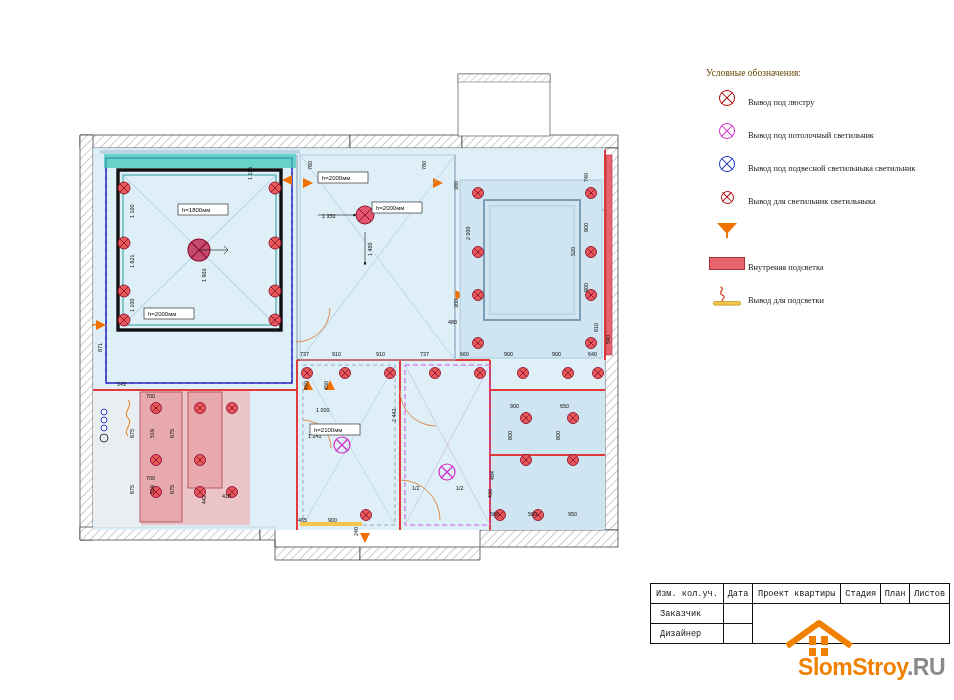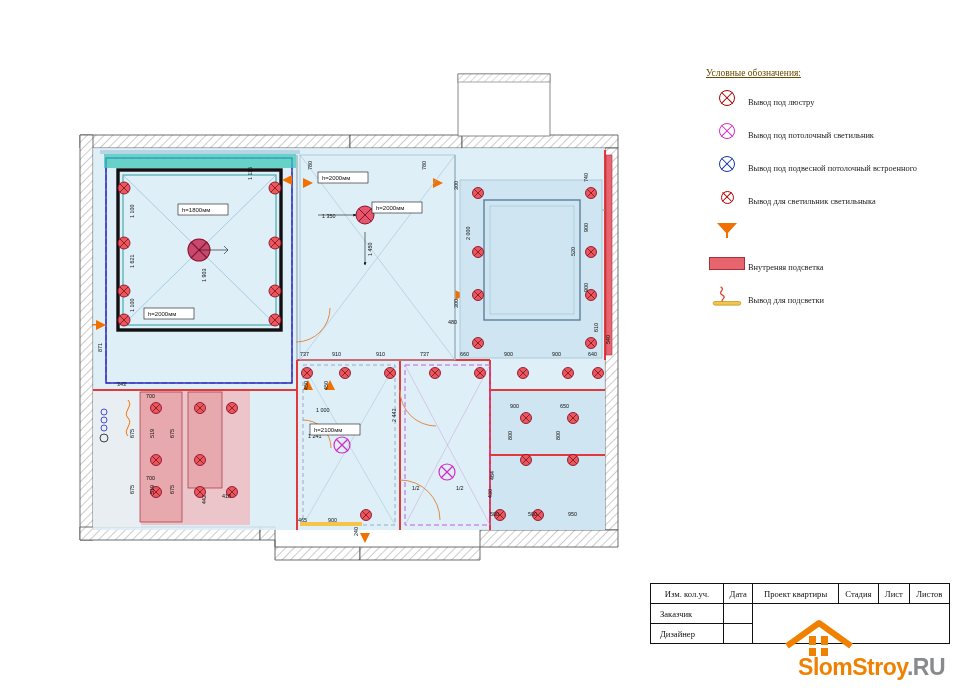--- a/index.html
+++ b/index.html
@@ -4,21 +4,21 @@
 <style>
   html,body{margin:0;padding:0;}
   body{width:954px;height:700px;background:#ffffff;font-family:"Liberation Serif",serif;overflow:hidden;position:relative;}
   #sheet{position:absolute;inset:0;background:#fff;}
 
   
   .title{position:absolute;left:136px;top:18px;width:690px;text-align:center;font-size:33px;color:#111;font-family:"Liberation Sans",sans-serif;letter-spacing:0px;}
 
   
   .legend{position:absolute;left:706px;top:68px;width:240px;}
-  .legend-title{font-size:9.5px;color:#6a4a00;text-decoration:underline;margin-bottom:10px;font-family:"Liberation Serif",serif;}
+  .legend-title{font-size:9.5px;color:#6a4a00;margin-bottom:10px;font-family:"Liberation Serif",serif;}
   .legend-row{display:flex;align-items:flex-end;margin-bottom:13px;}
   .legend-sym{width:42px;min-width:42px;display:flex;justify-content:center;align-items:center;height:20px;}
   .legend-txt{font-size:8.4px;color:#222;line-height:1.25;padding-top:2px;}
 
   
   .sym{position:relative;width:16px;height:16px;border-radius:50%;border:1.3px solid #b00000;box-sizing:border-box;}
   .sym:before,.sym:after{content:"";position:absolute;left:50%;top:50%;width:16px;height:1.3px;background:#b00000;transform-origin:center;}
   .sym:before{transform:translate(-50%,-50%) rotate(45deg);}
   .sym:after{transform:translate(-50%,-50%) rotate(-45deg);}
   .sym.magenta{border-color:#d22bc8;}
@@ -31,21 +31,21 @@
   .sym-wall{width:20px;height:14px;position:relative;}
   .sym-wall .tri{position:absolute;left:0;top:0;width:0;height:0;border-left:10px solid transparent;border-right:10px solid transparent;border-top:11px solid #f07000;}
   .sym-wall .stem{position:absolute;left:9px;top:10px;width:1.6px;height:5px;background:#f07000;}
 
   .sym-strip{width:34px;height:11px;background:#e8646e;border:1px solid #a3323c;}
 
   .sym-led{width:34px;height:22px;position:relative;}
 
   
   .stamp{position:absolute;left:650px;top:583px;width:296px;height:96px;}
-  .stamp table{border-collapse:collapse;width:300px;font-size:8.6px;font-family:Liberation Serif, serif;}
+  .stamp table{border-collapse:collapse;width:300px;font-size:8.6px;font-family:Liberation Mono, monospace;}
   .stamp td{border:1px solid #111;padding:3px 3px;text-align:center;color:#111;height:13px;}
   .stamp .hrow td{white-space:nowrap;}
   .stamp .lab{text-align:left;padding-left:9px;width:60px;}
   .logo-cell{position:relative;}
 
   
   .logo{position:absolute;left:735px;top:618px;width:210px;height:62px;text-align:right;}
   .logo-text{position:absolute;left:0;top:36px;width:210px;font-family:"Liberation Sans",sans-serif;font-size:23px;font-weight:bold;letter-spacing:-.5px;}
   .logo-text .a{color:#f08100;}
   .logo-text .b{color:#888a8c;}
@@ -538,21 +538,21 @@
       <div class="legend-sym">
           <div class="sym magenta"></div>
         </div>
       <div class="legend-txt">Вывод под потолочный светильник</div>
     </div>
 
     <div class="legend-row">
       <div class="legend-sym">
           <div class="sym blue"></div>
         </div>
-      <div class="legend-txt">Вывод под подвесной потолочный встроенного</div>
+      <div class="legend-txt">Вывод под подвесной светильныка светильник</div>
     </div>
 
     <div class="legend-row">
       <div class="legend-sym">
           <div class="sym small"></div>
         </div>
       <div class="legend-txt">Вывод для светильник светильныка</div>
     </div>
 
     <div class="legend-row">
@@ -583,21 +583,21 @@
   </div>
 
   <div class="stamp">
     <table>
       <tbody>
           <tr class="hrow">
         <td>Изм. кол.уч.</td>
         <td>Дата</td>
         <td>Проект квартиры</td>
         <td>Стадия</td>
-        <td>Лист</td>
+        <td>План</td>
         <td>Листов</td>
       </tr>
       <tr>
         <td class="lab">Заказчик</td>
         <td></td>
         <td class="logo-cell" rowspan="2" colspan="4"></td>
       </tr>
       <tr>
         <td class="lab">Дизайнер</td>
         <td></td>

